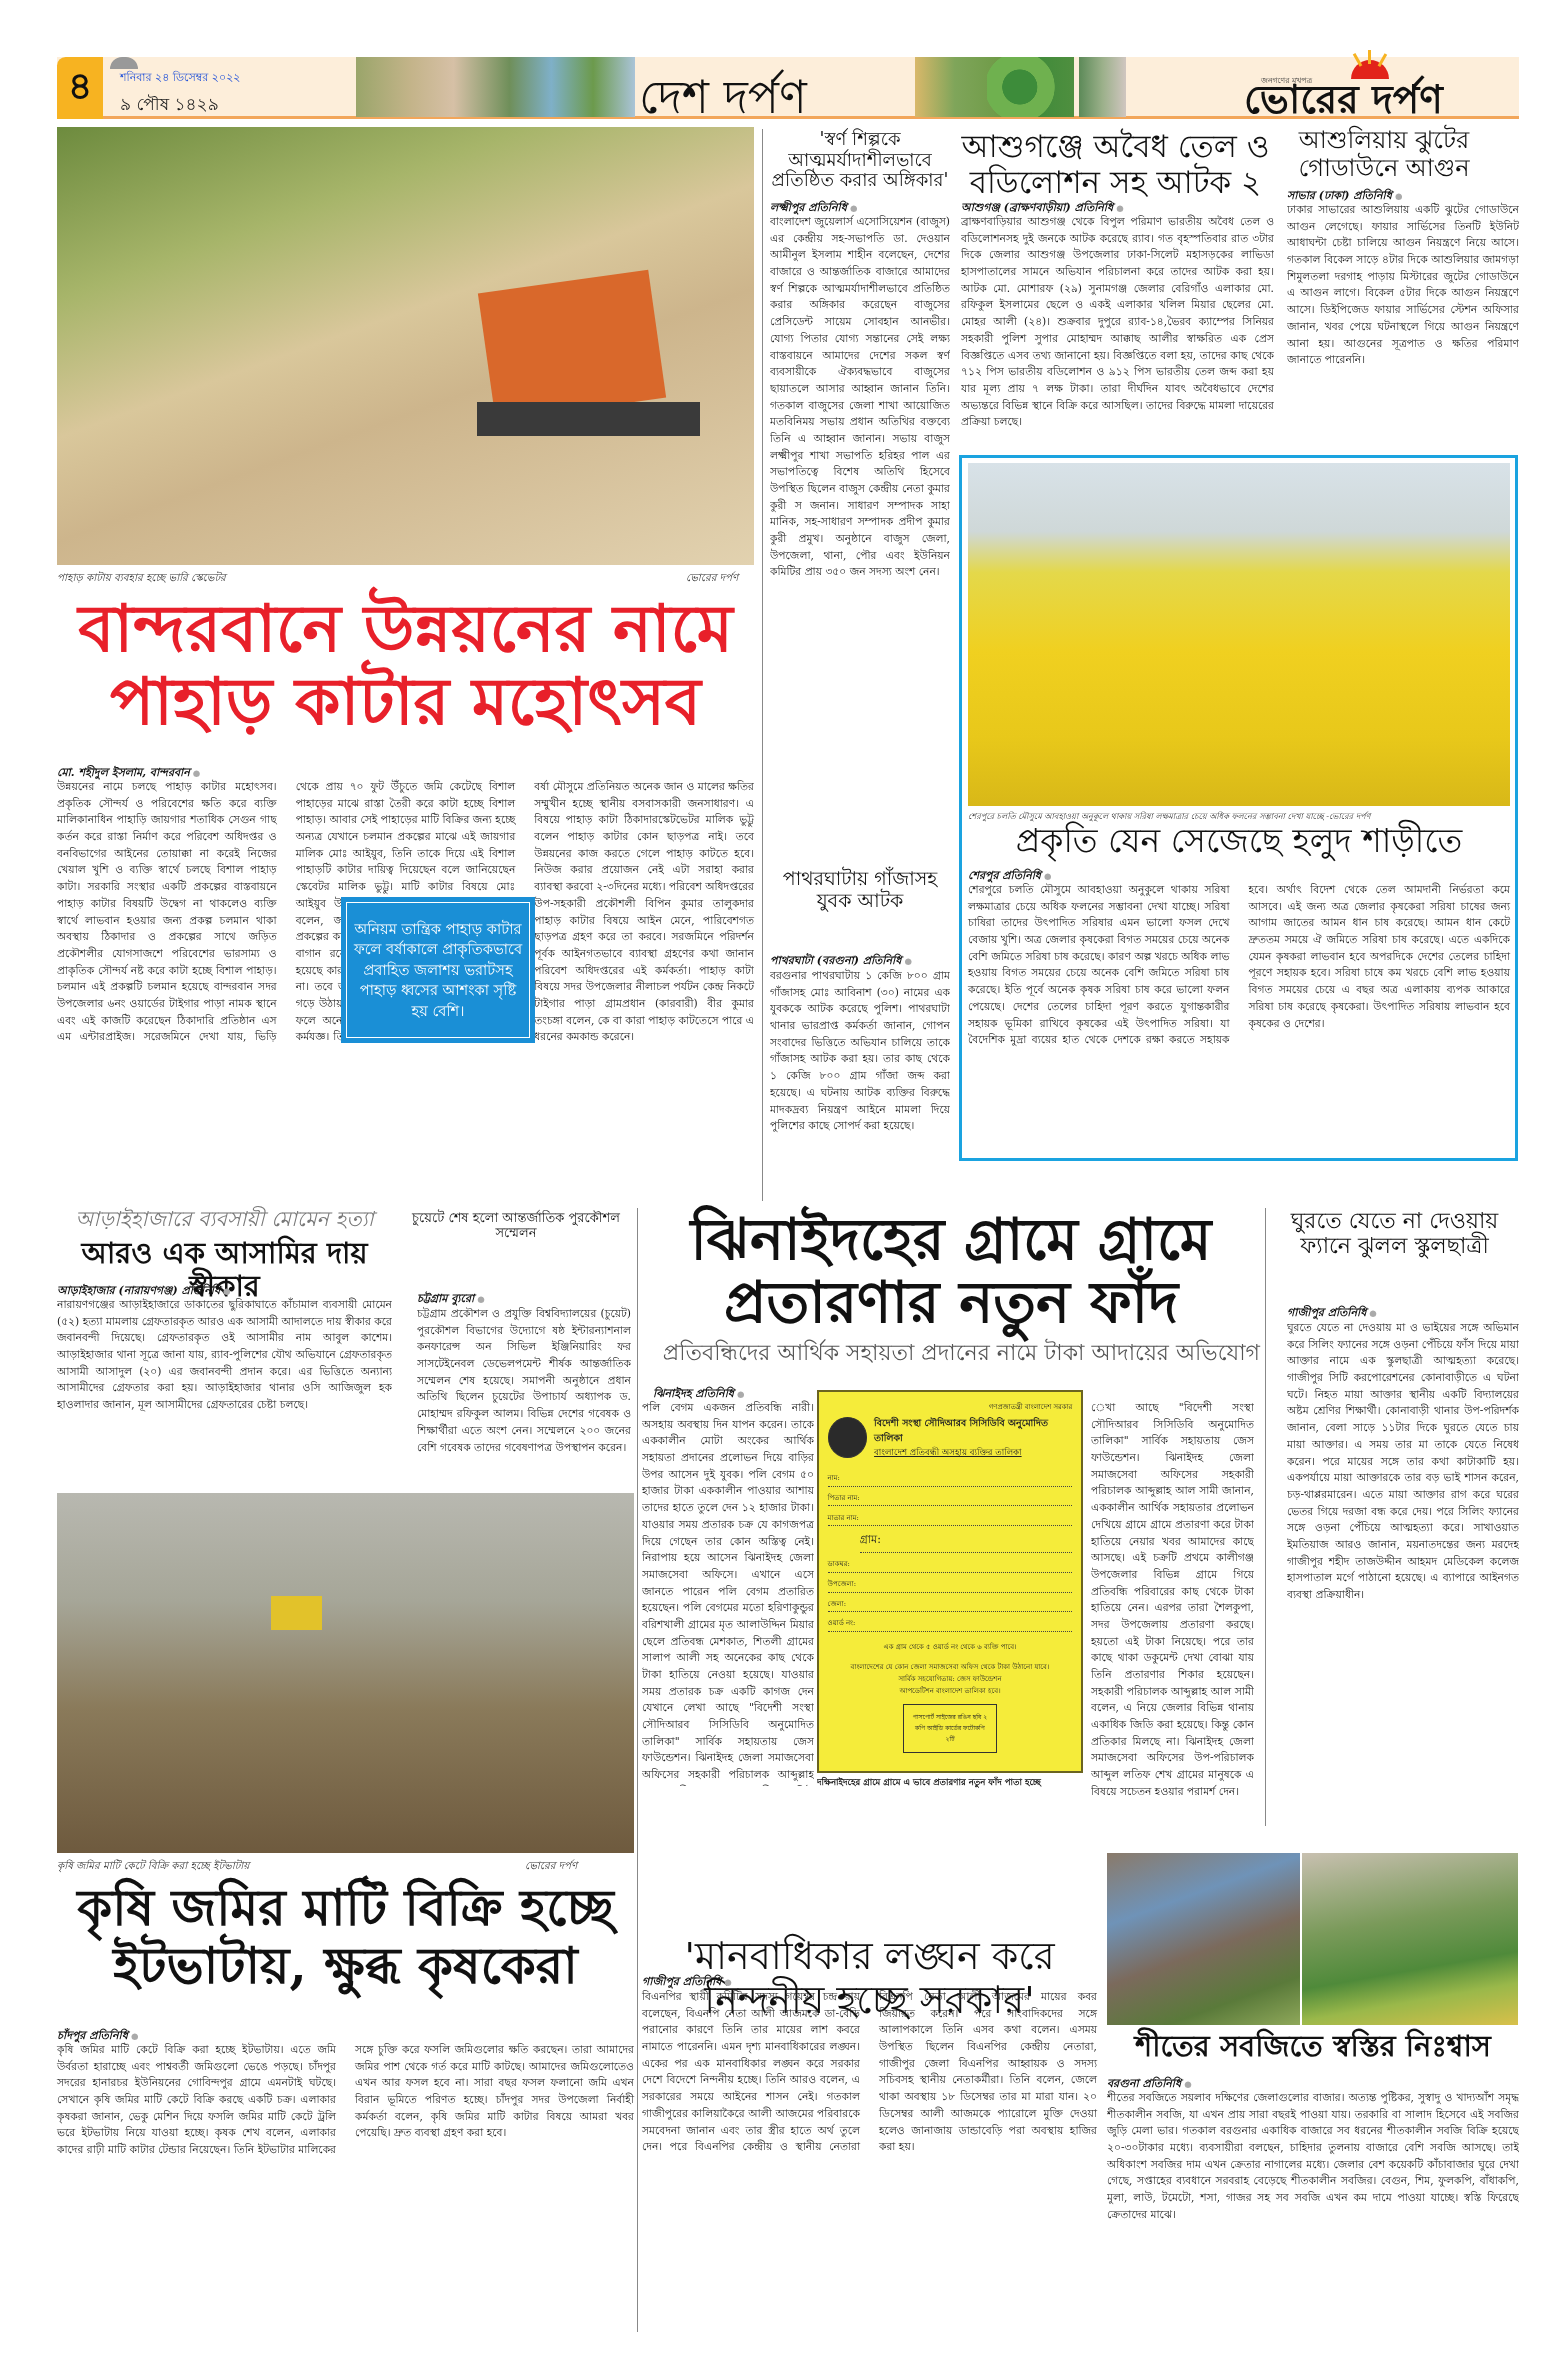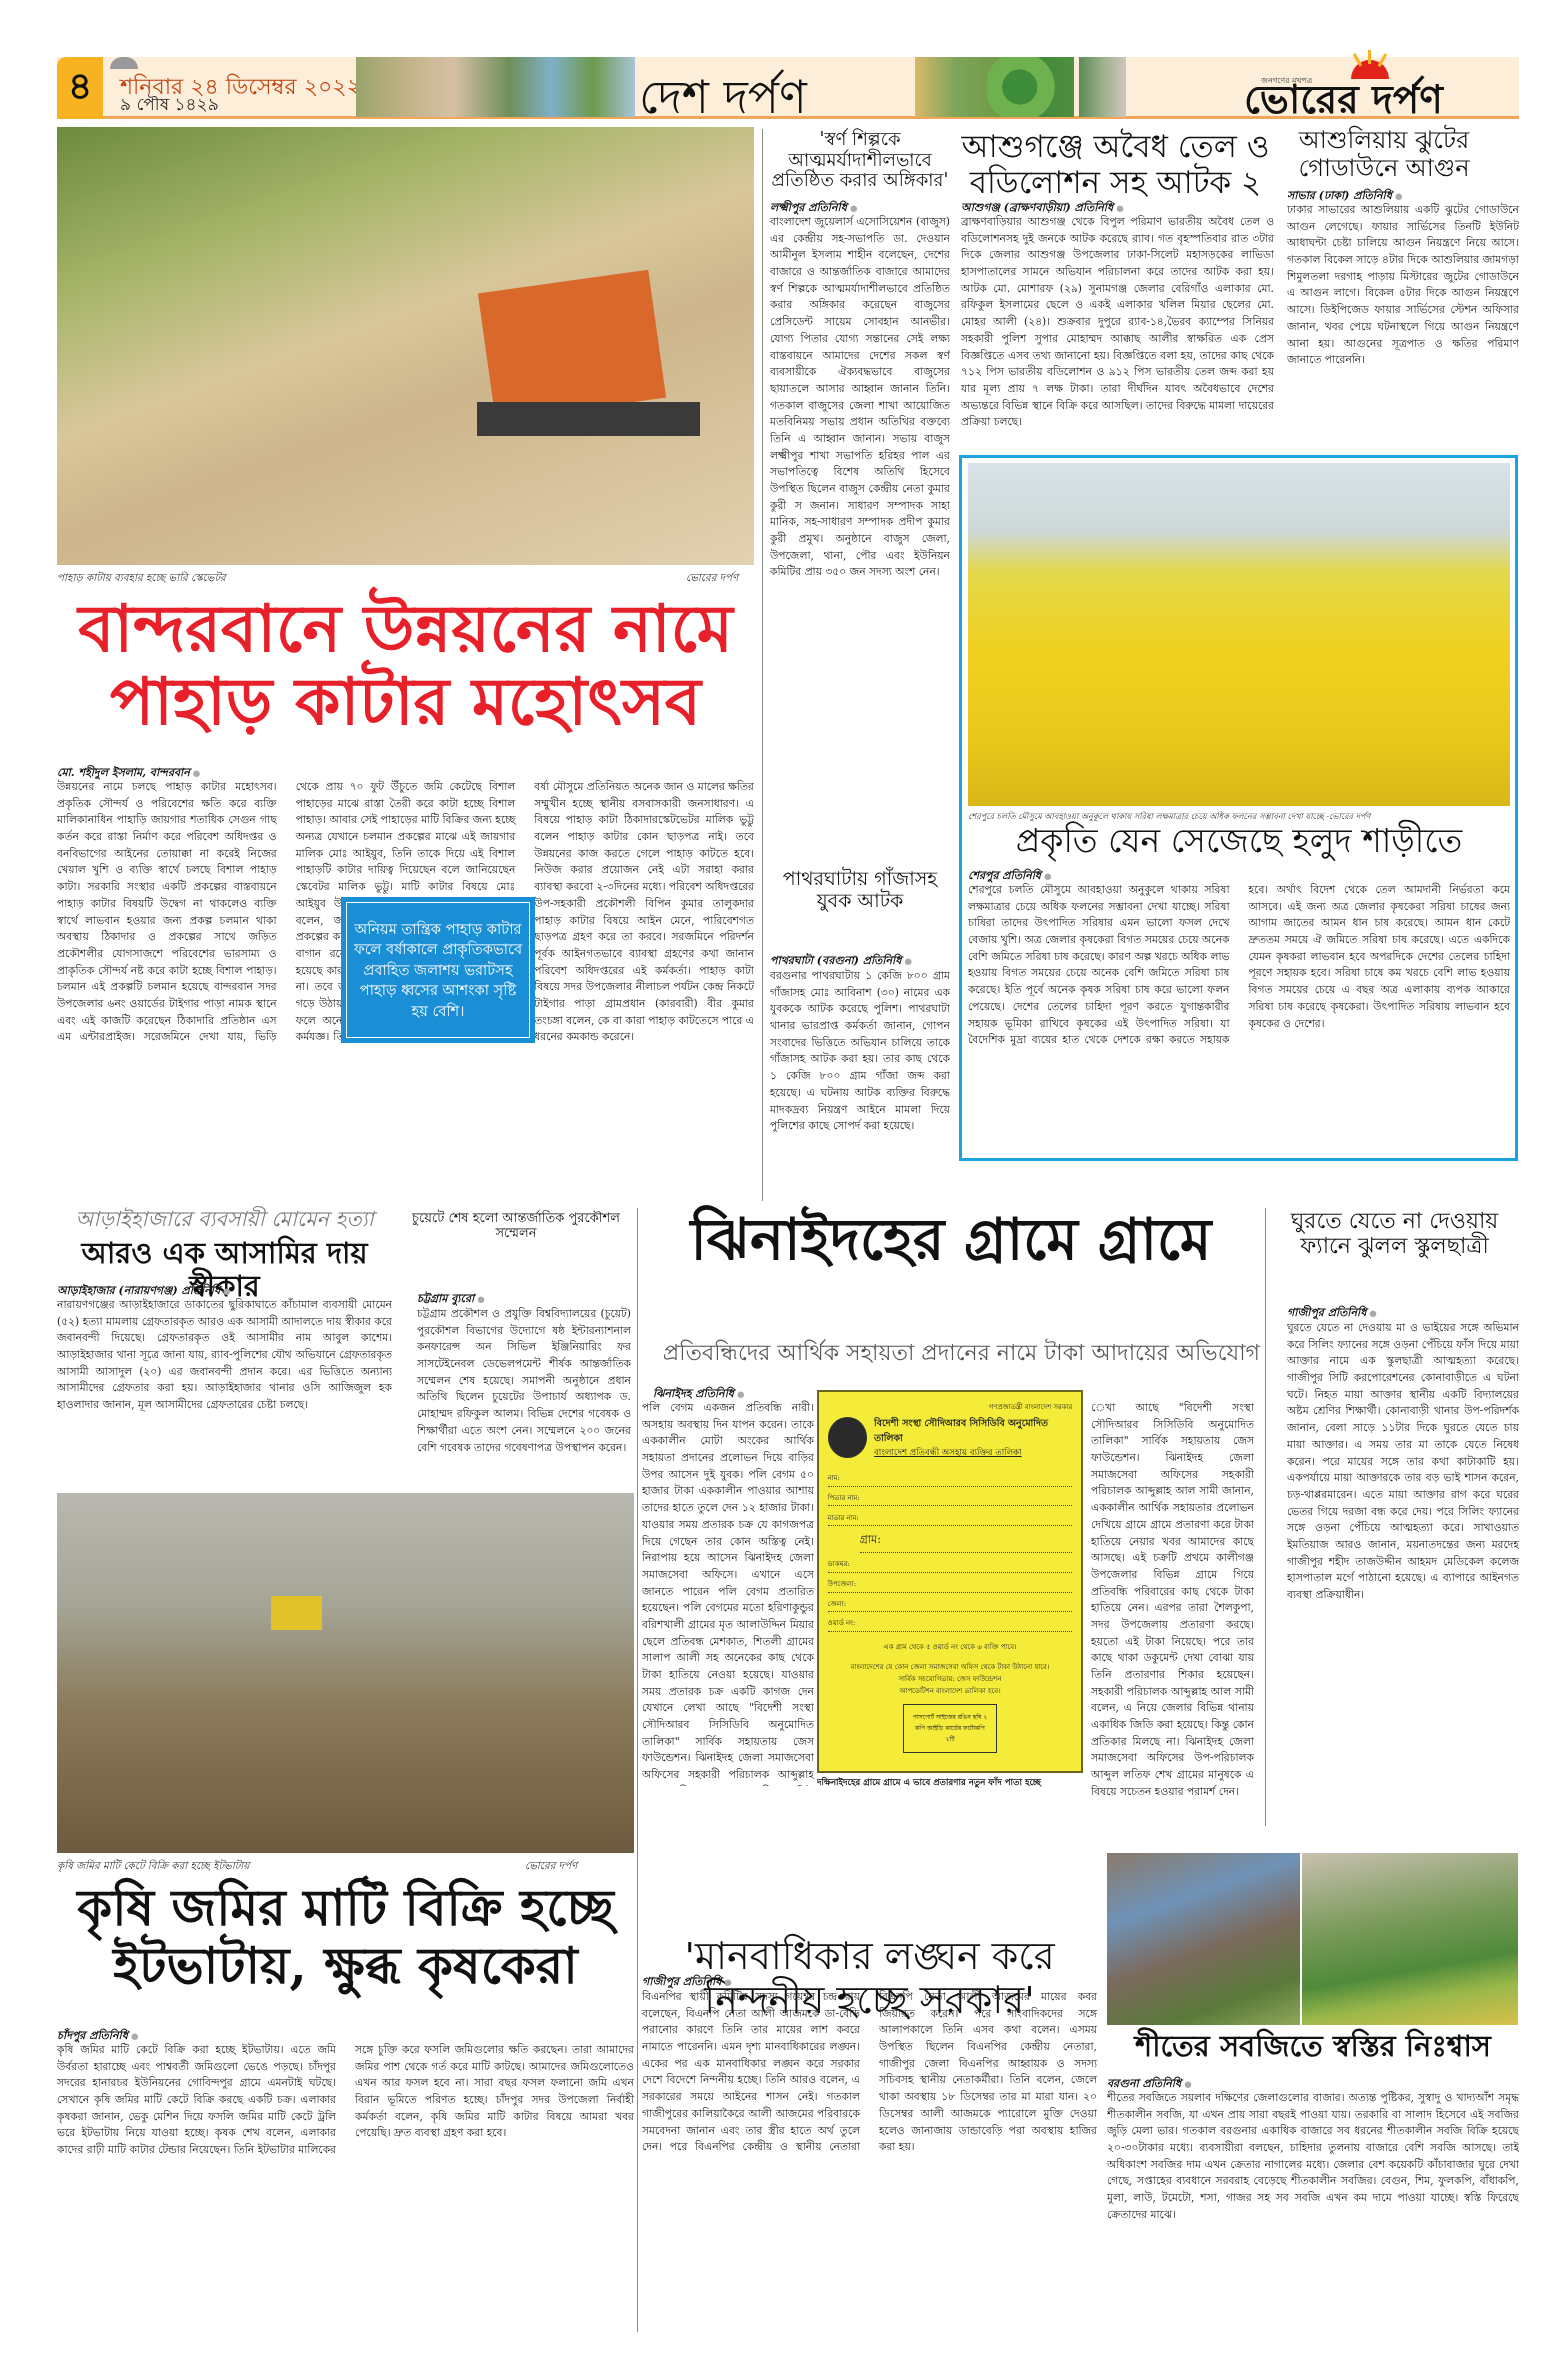--- a/index.html
+++ b/index.html
@@ -2,21 +2,21 @@
 <html style="font-size:13.7px"><head>
 <meta charset="utf-8">
 <style>
   * { box-sizing: border-box; margin: 0; padding: 0; }
   body { width: 1544px; height: 2377px; background: #fff; font-family: "DejaVu Sans", sans-serif; color: #222; position: relative; overflow: hidden; }
   .abs { position: absolute; }
   
   .masthead { left: 57px; top: 57px; width: 1462px; height: 62px; background: #fdeeda; border-bottom: 3.4px solid #f2a65a; }
   .page-num { left: 57px; top: 57px; width: 46px; height: 62px; background: #f7b321; border-radius: 8.6px 0 0 0; font-size: 38px; font-weight: bold; color: #111; display: flex; align-items: center; justify-content: center; font-family: "DejaVu Serif", serif; }
   .fold { left: 110px; top: 57px; width: 27.5px; height: 12px; background: #999; border-radius: 13.7px 13.7px 0 0; }
-  .date1 { left: 120px; top: 69px; font-size: 22px; color: #c2410c; font-family: "DejaVu Serif", serif; }
+  .date1 { left: 120px; top: 69px; font-size: 11px; color: #1d4ed8; font-family: "DejaVu Serif", serif; }
   .date2 { left: 120px; top: 91px; font-size: 17px; color: #222; font-family: "DejaVu Serif", serif; }
   .photo-strip { height: 60px; top: 57px; }
   .section-title { left: 639px; top: 62px; font-size: 46px; font-family: "DejaVu Serif", serif; color: #111; }
   .brand-tag { left: 1261px; top: 74px; font-size: 7.7px; color: #333; }
   .brand { left: 1244px; top: 69px; font-size: 39px; font-weight: bold; color: #111; font-family: "DejaVu Serif", serif; }
   .sun { left: 1351px; top: 60px; width: 38px; height: 19px; background: #e2231a; border-radius: 38px 38px 0 0; }
   .ray { width: 2.6px; height: 13.7px; background: #f7b321; }
   
   .hl { font-family: "DejaVu Serif", serif; color: #111; line-height: 1.15; }
   .byline { font-style: italic; font-weight: bold; font-size: 11px; color: #111; font-family: "DejaVu Serif", serif; }
@@ -91,20 +91,21 @@
 <div class="abs hl" style="left:57px;top:1237px;width:335px;text-align:center;font-size:29px;font-weight:bold;">আরও এক আসামির দায় স্বীকার</div>
 <div class="abs byline" style="left:57px;top:1282px;">আড়াইহাজার (নারায়ণগঞ্জ) প্রতিনিধি</div>
 <div class="abs body" style="left:57px;top:1297px;width:335px;height:190px;overflow:hidden;">নারায়ণগঞ্জের আড়াইহাজারে ডাকাতের ছুরিকাঘাতে কাঁচামাল ব্যবসায়ী মোমেন (৫২) হত্যা মামলায় গ্রেফতারকৃত আরও এক আসামী আদালতে দায় স্বীকার করে জবানবন্দী দিয়েছে। গ্রেফতারকৃত ওই আসামীর নাম আবুল কাশেম। আড়াইহাজার থানা সূত্রে জানা যায়, র‌্যাব-পুলিশের যৌথ অভিযানে গ্রেফতারকৃত আসামী আসাদুল (২০) এর জবানবন্দী প্রদান করে। এর ভিত্তিতে অন্যান্য আসামীদের গ্রেফতার করা হয়। আড়াইহাজার থানার ওসি আজিজুল হক হাওলাদার জানান, মূল আসামীদের গ্রেফতারের চেষ্টা চলছে।</div>
 
 <div class="abs hl" style="left:400px;top:1211px;width:232px;text-align:center;font-size:13px;">চুয়েটে শেষ হলো আন্তর্জাতিক পুরকৌশল সম্মেলন</div>
 <div class="abs byline" style="left:417px;top:1290px;">চট্টগ্রাম ব্যুরো</div>
 <div class="abs body" style="left:417px;top:1306px;width:214px;height:182px;overflow:hidden;">চট্টগ্রাম প্রকৌশল ও প্রযুক্তি বিশ্ববিদ্যালয়ের (চুয়েট) পুরকৌশল বিভাগের উদ্যোগে ষষ্ঠ ইন্টারন্যাশনাল কনফারেন্স অন সিভিল ইঞ্জিনিয়ারিং ফর সাসটেইনেবল ডেভেলপমেন্ট শীর্ষক আন্তর্জাতিক সম্মেলন শেষ হয়েছে। সমাপনী অনুষ্ঠানে প্রধান অতিথি ছিলেন চুয়েটের উপাচার্য অধ্যাপক ড. মোহাম্মদ রফিকুল আলম। বিভিন্ন দেশের গবেষক ও শিক্ষার্থীরা এতে অংশ নেন। সম্মেলনে ২০০ জনের বেশি গবেষক তাদের গবেষণাপত্র উপস্থাপন করেন।</div>
 
 <div class="abs hl" style="left:642px;top:1208px;width:618px;text-align:center;font-size:57px;font-weight:bold;line-height:1.1;">
   <div>ঝিনাইদহের গ্রামে গ্রামে</div>
+  <div>প্রতারণার নতুন ফাঁদ</div>
 </div>
 <div class="abs hl" style="left:642px;top:1340px;width:618px;text-align:right;font-size:22px;color:#555;">প্রতিবন্ধিদের আর্থিক সহায়তা প্রদানের নামে টাকা আদায়ের অভিযোগ</div>
 <div class="abs byline" style="left:642px;top:1385px;margin-left:11px;">ঝিনাইদহ প্রতিনিধি</div>
 <div class="abs body" style="left:642px;top:1400px;width:172px;height:386px;overflow:hidden;">পলি বেগম একজন প্রতিবন্ধি নারী। অসহায় অবস্থায় দিন যাপন করেন। তাকে এককালীন মোটা অংকের আর্থিক সহায়তা প্রদানের প্রলোভন দিয়ে বাড়ির উপর আসেন দুই যুবক। পলি বেগম ৫০ হাজার টাকা এককালীন পাওয়ার আশায় তাদের হাতে তুলে দেন ১২ হাজার টাকা। যাওয়ার সময় প্রতারক চক্র যে কাগজপত্র দিয়ে গেছেন তার কোন অস্তিত্ব নেই। নিরাপায় হয়ে আসেন ঝিনাইদহ জেলা সমাজসেবা অফিসে। এখানে এসে জানতে পারেন পলি বেগম প্রতারিত হয়েছেন। পলি বেগমের মতো হরিণাকুন্ডুর বরিশখালী গ্রামের মৃত আলাউদ্দিন মিয়ার ছেলে প্রতিবন্ধ মেশকাত, শিতলী গ্রামের সালাপ আলী সহ অনেকের কাছ থেকে টাকা হাতিয়ে নেওয়া হয়েছে। যাওয়ার সময় প্রতারক চক্র একটি কাগজ দেন যেখানে লেখা আছে "বিদেশী সংস্থা সৌদিআরব সিসিডিবি অনুমোদিত তালিকা" সার্বিক সহায়তায় জেস ফাউন্ডেশন। ঝিনাইদহ জেলা সমাজসেবা অফিসের সহকারী পরিচালক আব্দুল্লাহ আল সামী জানান, এককালীন আর্থিক সহায়তার প্রলোভন দেখিয়ে গ্রামে গ্রামে প্রতারণা করে টাকা হাতিয়ে নেয়ার খবর আমাদের কাছে আসছে। এই চক্রটি প্রথমে কালীগঞ্জ উপজেলার বিভিন্ন গ্রামে গিয়ে প্রতিবন্ধি পরিবারের কাছ থেকে টাকা হাতিয়ে নেন। এরপর তারা শৈলকুপা, সদর উপজেলায় প্রতারণা করছে। হয়তো এই টাকা নিয়েছে। পরে তার কাছে থাকা ডকুমেন্ট দেখা বোঝা যায় তিনি প্রতারণার শিকার হয়েছেন। সহকারী পরিচালক আব্দুল্লাহ আল সামী বলেন, এ নিয়ে জেলার বিভিন্ন থানায় একাধিক জিডি করা হয়েছে। কিন্তু কোন প্রতিকার মিলছে না। ঝিনাইদহ জেলা সমাজসেবা অফিসের উপ-পরিচালক আব্দুল লতিফ শেখ গ্রামের মানুষকে এ বিষয়ে সচেতন হওয়ার পরামর্শ দেন।</div>
 <div class="abs" style="left:817px;top:1390px;width:266px;height:383px;background:#f5ec3a;border:2.6px solid #6b6420;padding:8.6px;font-family:'DejaVu Serif',serif;">
   <div style="font-size:6.9px;text-align:right;">গণপ্রজাতন্ত্রী বাংলাদেশ সরকার</div>
   <div style="display:flex;align-items:center;gap:6.9px;margin-top:3.4px;">
     <div style="width:41px;height:41px;border-radius:50%;border:1.7px solid #333;background:#2a2a2a;"></div>
     <div>
       <div style="font-size:9.4px;font-weight:bold;">বিদেশী সংস্থা সৌদিআরব সিসিডিবি অনুমোদিত তালিকা</div>

